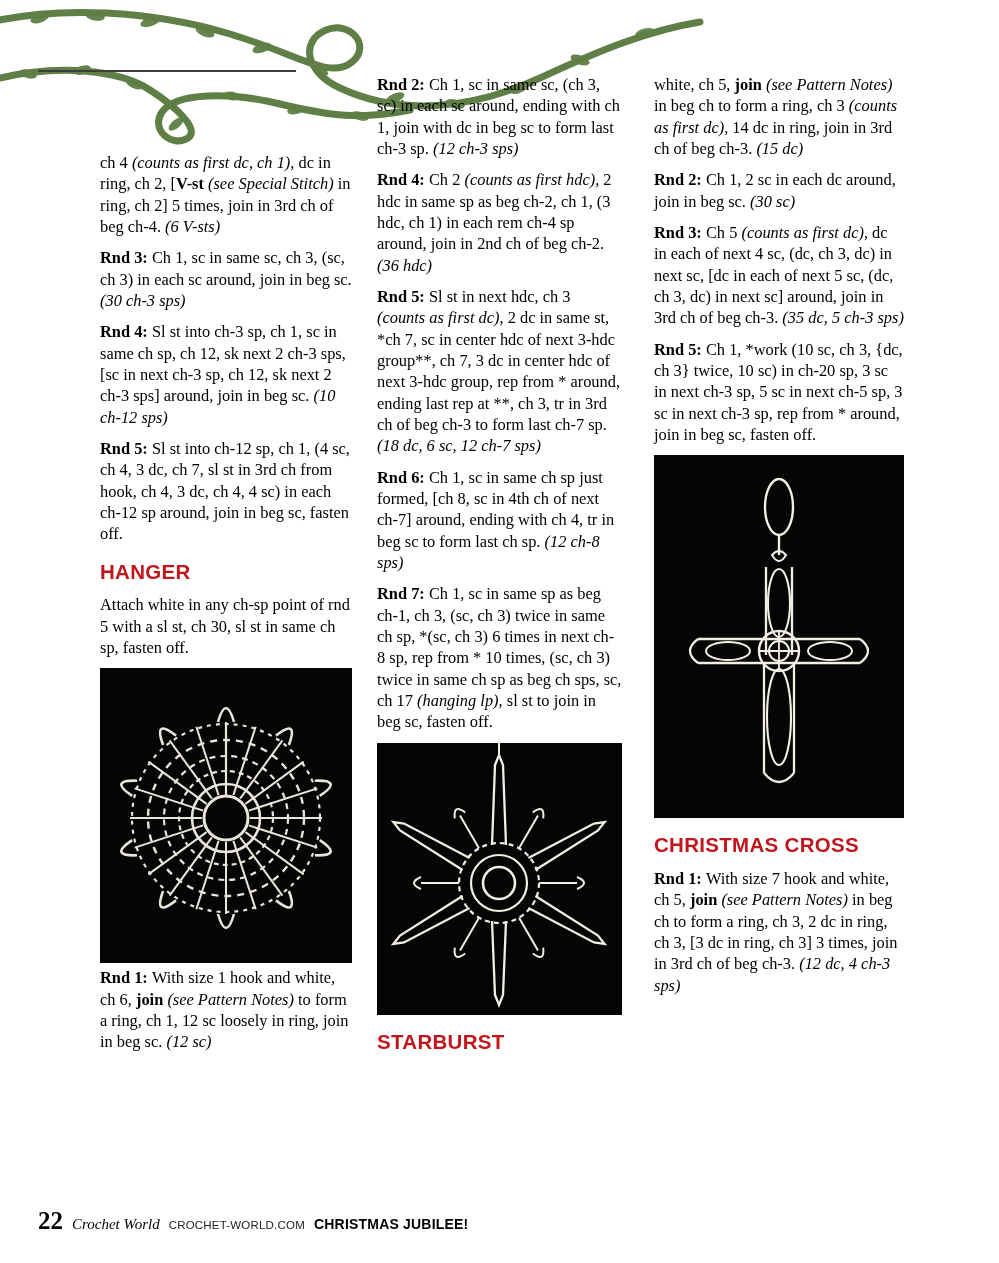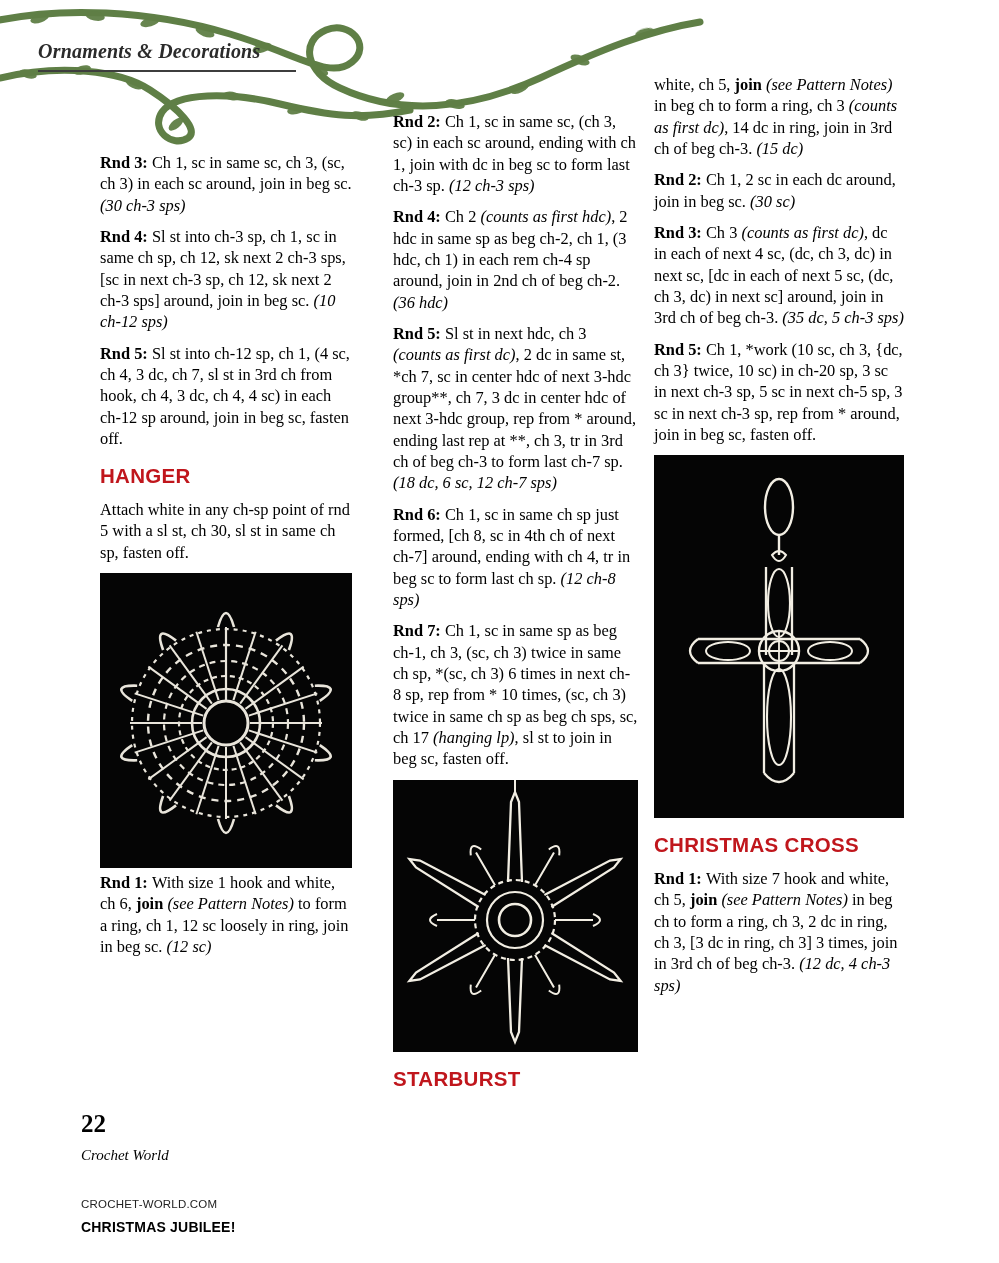--- a/index.html
+++ b/index.html
@@ -54,21 +54,21 @@
 
   
   .col {
     position: absolute;
     top: 152px;
     font-size: 16.4px;
     line-height: 1.30;
     text-align: left;
   }
   .col1 { left: 100px; width: 252px; }
-  .col2 { left: 393px; width: 245px; top: 74px; margin-top: 37px; }
+  .col2 { left: 377px; width: 245px; top: 74px; }
   .col3 { left: 654px; width: 250px; top: 74px; }
 
   .col p {
     margin: 0 0 10px 0;
     text-indent: 0;
   }
   b { font-weight: bold; }
   i { font-style: italic; }
 
   h2.section {
@@ -94,34 +94,32 @@
   }
 
   
   .footer {
     position: absolute;
     left: 38px;
     bottom: 28px;
     display: flex;
     align-items: baseline;
     gap: 9px;
-    flex-direction: column;
   }
   .footer .pgnum {
     font-family: "Liberation Serif", serif;
     font-weight: bold;
     font-size: 25px;
     color: #000;
   }
   .footer .mag {
     font-family: "Liberation Serif", serif;
     font-style: italic;
     font-size: 15px;
     color: #000;
-    margin-left: 43px;
   }
   .footer .site {
     font-family: "Liberation Sans", sans-serif;
     font-size: 11.5px;
     letter-spacing: 0.2px;
     color: #222;
     margin-top: 25px;
   }
   .footer .issue {
     font-family: "Liberation Sans", sans-serif;
@@ -156,25 +154,25 @@
       <ellipse cx="28" cy="74" rx="9" ry="4.2" transform="rotate(16 28 74)"></ellipse>
       <ellipse cx="82" cy="70" rx="9" ry="4.2" transform="rotate(-18 82 70)"></ellipse>
       <ellipse cx="134" cy="84" rx="9" ry="4.2" transform="rotate(26 134 84)"></ellipse>
       <ellipse cx="176" cy="124" rx="9" ry="4.2" transform="rotate(-40 176 124)"></ellipse>
       <ellipse cx="232" cy="96" rx="9" ry="4.2" transform="rotate(10 232 96)"></ellipse>
       <ellipse cx="296" cy="110" rx="9" ry="4.2" transform="rotate(-12 296 110)"></ellipse>
       <ellipse cx="360" cy="116" rx="9" ry="4.2" transform="rotate(18 360 116)"></ellipse>
     </g>
   </svg>
 
-  <div class="header-title">Ornaments &amp; Decorations</div>
   <div class="header-rule"></div>
 
   <div class="col col1">
     <div id="c1-body">
+        <p><span>ch 4 </span><i>(counts as first dc, ch 1)</i><span>, dc in ring, ch 2, [</span><b>V-st </b><i>(see Special Stitch)</i><span> in ring, ch 2] 5 times, join in 3rd ch of beg ch-4. </span><i>(6 V-sts)</i></p>
         <p><b>Rnd 3: </b><span>Ch 1, sc in same sc, ch 3, (sc, ch 3) in each sc around, join in beg sc. </span><i>(30 ch-3 sps)</i></p>
         <p><b>Rnd 4: </b><span>Sl st into ch-3 sp, ch 1, sc in same ch sp, ch 12, sk next 2 ch-3 sps, [sc in next ch-3 sp, ch 12, sk next 2 ch-3 sps] around, join in beg sc. </span><i>(10 ch-12 sps)</i></p>
         <p><b>Rnd 5: </b><span>Sl st into ch-12 sp, ch 1, (4 sc, ch 4, 3 dc, ch 7, sl st in 3rd ch from hook, ch 4, 3 dc, ch 4, 4 sc) in each ch-12 sp around, join in beg sc, fasten off.</span></p>
       </div>
 
     <h2 class="section">HANGER</h2>
     <div id="c1-hanger">
         <p><span>Attach white in any ch-sp point of rnd 5 with a sl st, ch 30, sl st in same ch sp, fasten off.</span></p>
       </div>
 
@@ -299,21 +297,21 @@
       </svg>
     </div>
 
     <h2 class="section">STARBURST</h2>
   </div>
 
   <div class="col col3">
     <div id="c3-body">
         <p><span>white, ch 5, </span><b>join </b><i>(see Pattern Notes)</i><span> in beg ch to form a ring, ch 3 </span><i>(counts as first dc)</i><span>, 14 dc in ring, join in 3rd ch of beg ch-3. </span><i>(15 dc)</i></p>
         <p><b>Rnd 2: </b><span>Ch 1, 2 sc in each dc around, join in beg sc. </span><i>(30 sc)</i></p>
-        <p><b>Rnd 3: </b><span>Ch 3 </span><i>(counts as first dc)</i><span>, dc in each of next 4 sc, (dc, ch 3, dc) in next sc, [dc in each of next 5 sc, (dc, ch 3, dc) in next sc] around, join in 3rd ch of beg ch-3. </span><i>(35 dc, 5 ch-3 sps)</i></p>
+        <p><b>Rnd 3: </b><span>Ch 5 </span><i>(counts as first dc)</i><span>, dc in each of next 4 sc, (dc, ch 3, dc) in next sc, [dc in each of next 5 sc, (dc, ch 3, dc) in next sc] around, join in 3rd ch of beg ch-3. </span><i>(35 dc, 5 ch-3 sps)</i></p>
         <p><b>Rnd 5: </b><span>Ch 1, *work (10 sc, ch 3, {dc, ch 3} twice, 10 sc) in ch-20 sp, 3 sc in next ch-3 sp, 5 sc in next ch-5 sp, 3 sc in next ch-3 sp, rep from * around, join in beg sc, fasten off.</span></p>
       </div>
 
     <div class="photo" style="width:250px;height:363px;">
       <svg class="cap" viewBox="0 0 250 363">
         <rect width="250" height="363" fill="#050505"></rect>
         <g stroke="#f2eee3" fill="none" stroke-width="2.4">
           <ellipse cx="125" cy="52" rx="14" ry="28"></ellipse>
           <path d="M 125 80 L 125 100"></path>
           <path d="M 118 100 Q 125 112, 132 100 Q 125 92, 118 100 Z" stroke-width="2"></path>

